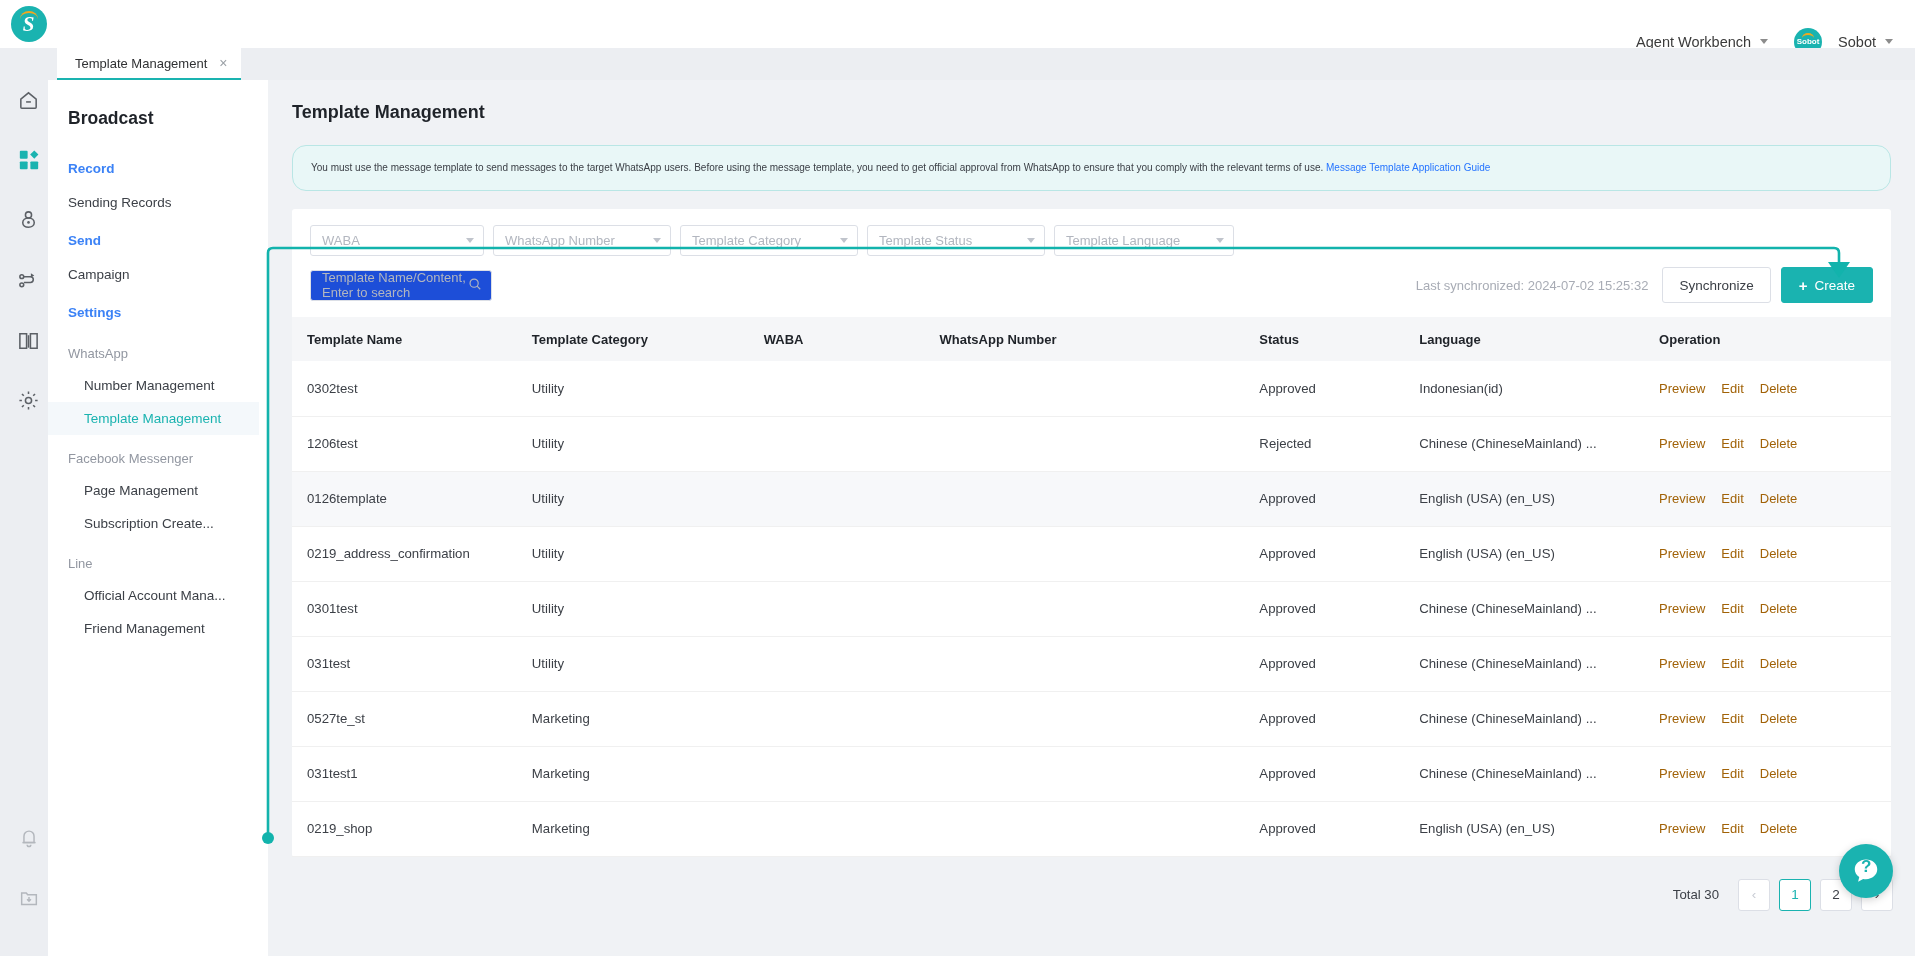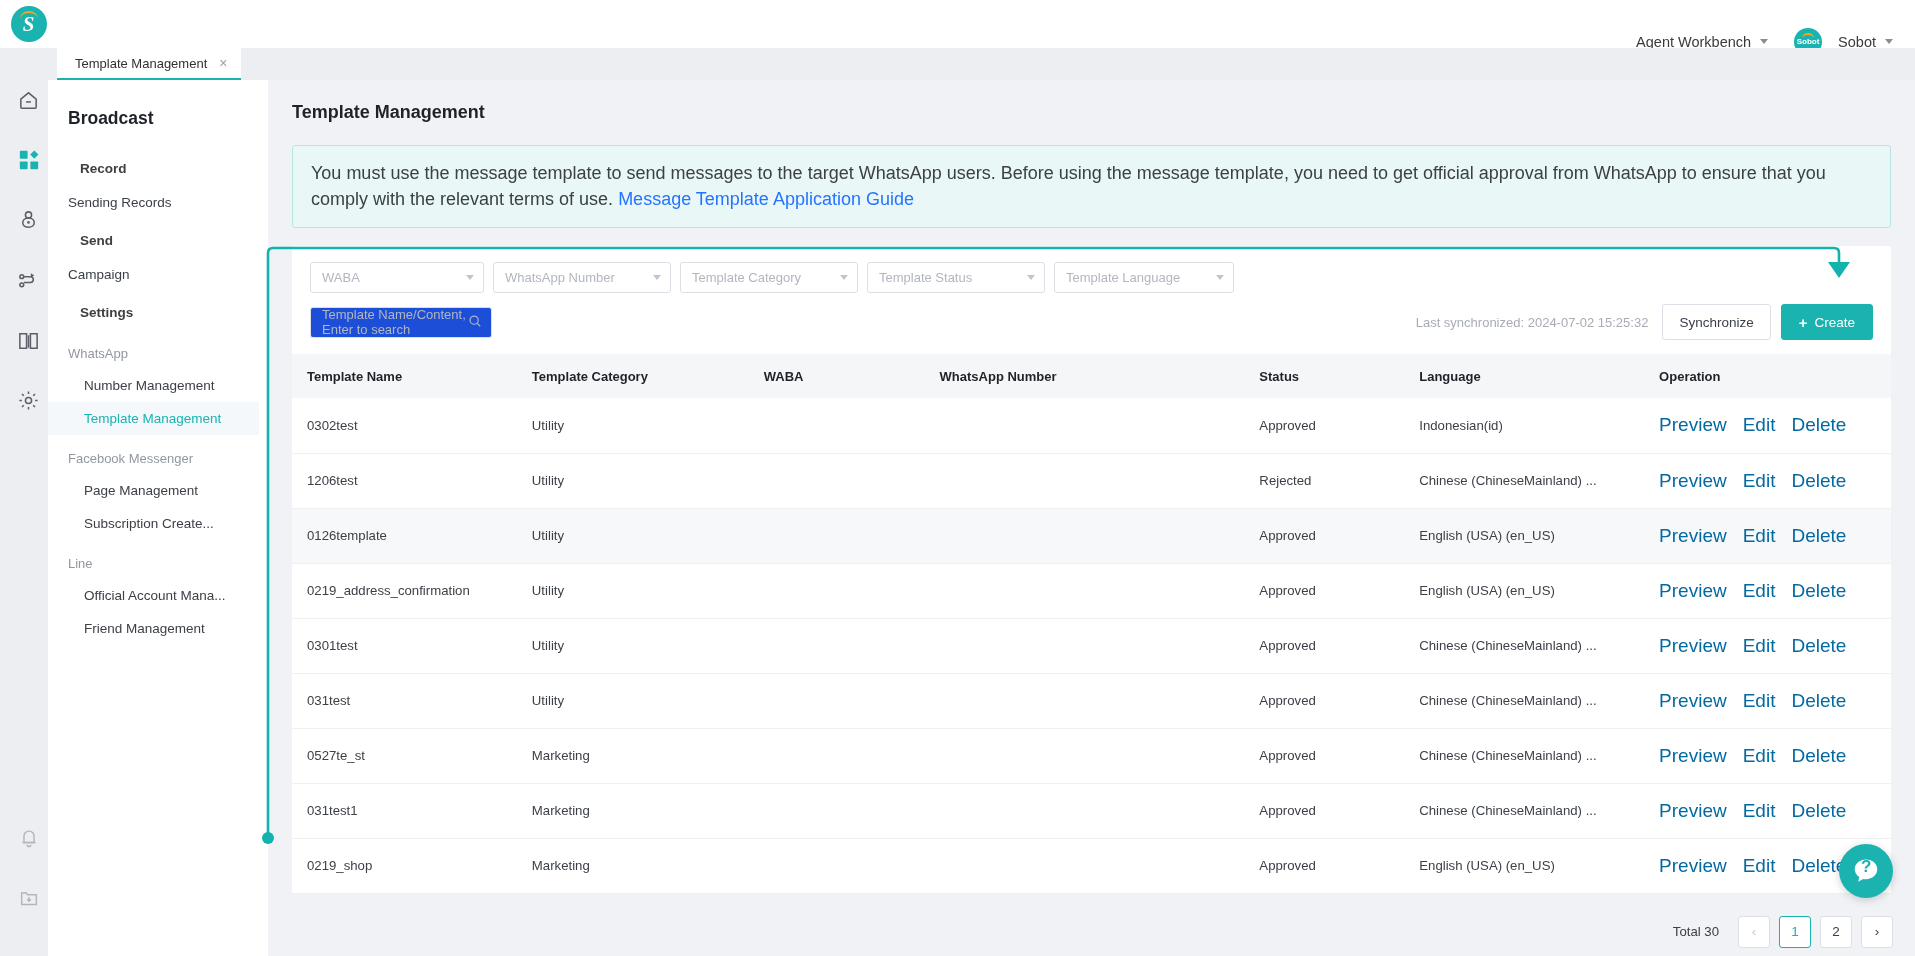--- a/index.html
+++ b/index.html
@@ -87,22 +87,22 @@
   
   .subnav {
     position: absolute; left: 48px; top: 80px; width: 211px; height: 876px;
     background: #fff; padding-top: 18px; overflow: hidden;
   }
   .subnav h1 {
     font-size: 17.5px; font-weight: bold; color: #1f2329;
     padding: 10px 0 18px 20px;
   }
   .grp {
-    font-size: 13.5px; font-weight: bold; color: #404040;
-    padding: 14px 0 10px 32px;
+    font-size: 13.5px; font-weight: bold; color: #3b82f6;
+    padding: 14px 0 10px 20px;
   }
   .grp.sub { font-weight: normal; color: #9297a1; font-size: 13px;
              padding: 16px 0 8px 20px; }
   .nav-item {
     font-size: 13.5px; color: #3c4047; padding: 9px 0 9px 20px;
     cursor: pointer;
   }
   .nav-item.indent { padding-left: 36px; }
   .nav-item.active {
     color: #1ab3b0; background: #f4f8fb;
@@ -113,22 +113,22 @@
     position: absolute; left: 268px; top: 80px;
     width: 1647px; height: 876px; background: #f0f2f5;
     padding: 0; overflow: hidden;
   }
   .page-title {
     font-size: 18px; font-weight: bold; color: #1f2329;
     padding: 22px 0 0 24px;
   }
   .notice {
     margin: 22px 24px 0 24px; background: #e9f7f7;
-    border: 1px solid #b9e6e5; border-radius: 3px;
-    padding: 15px 18px; font-size: 18px; color: #3c4047;
+    border: 1px solid #b9e6e5; border-radius: 14px;
+    padding: 15px 18px; font-size: 10px; color: #3c4047;
     line-height: 1.42;
   }
   .notice a { color: #2574ff; text-decoration: none; cursor: pointer; }
 
   .panel {
     margin: 18px 24px 0 24px; background: #fff; border-radius: 3px;
     padding: 16px 0 0 0; position: relative;
   }
   .filters {
     display: flex; gap: 9px; padding: 0 18px;
@@ -172,21 +172,21 @@
     height: 44px;
   }
   thead th:first-child { padding-left: 15px; }
   tbody td {
     font-size: 13.2px; color: #3c4047; padding: 0; height: 55px;
     border-bottom: 1px solid #f0f0f0; vertical-align: middle;
   }
   tbody td:first-child { padding-left: 15px; }
   tbody tr.hover td { background: #f7f8fa; }
   .ops { display: flex; gap: 16px; }
-  .ops span { color: #0369a1; cursor: pointer; font-size: 19px; }
+  .ops span { color: #a16207; cursor: pointer; font-size: 13px; }
 
   .pager {
     display: flex; align-items: center; justify-content: flex-end;
     gap: 9px; padding: 22px 22px 20px 0; font-size: 13.2px; color: #3c4047;
   }
   .pg {
     min-width: 32px; height: 32px; border: 1px solid #dcdfe6;
     border-radius: 3px; display: flex; align-items: center;
     justify-content: center; background: #fff; color: #3c4047;
     font-size: 13.5px; cursor: pointer; padding: 0 8px;

